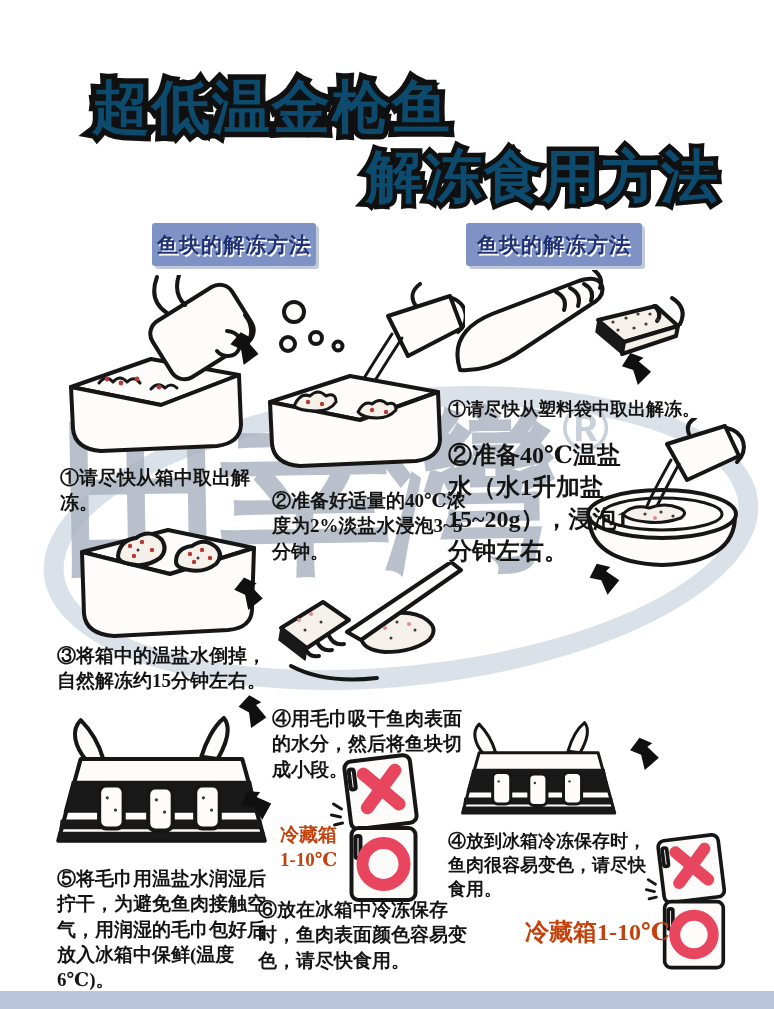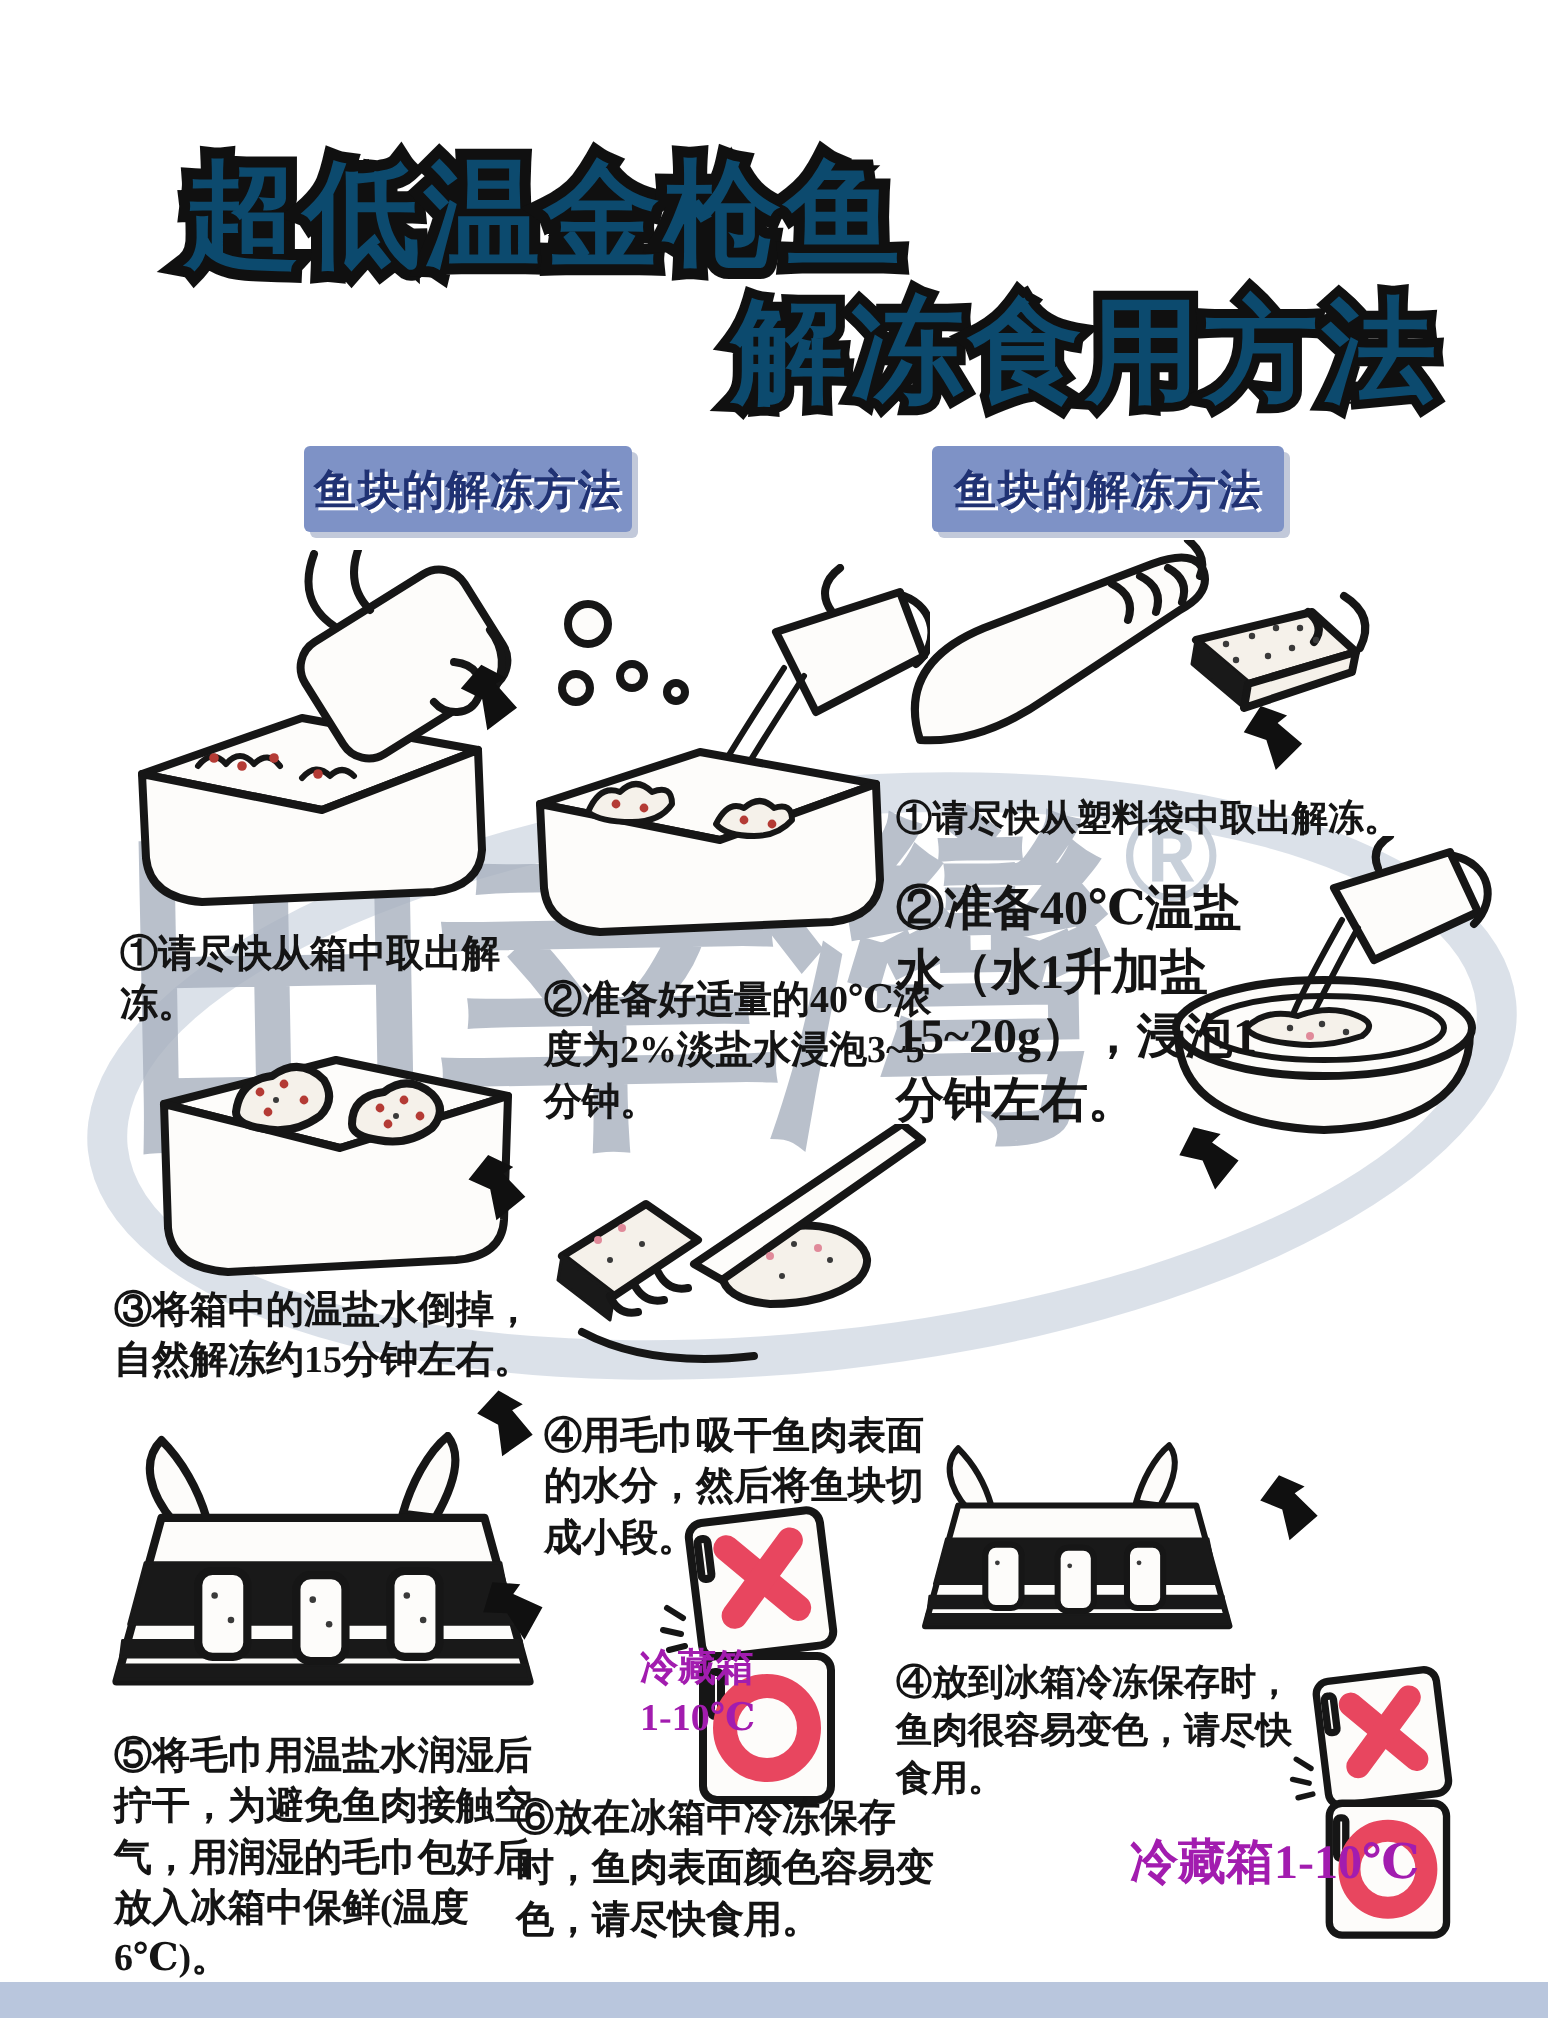--- a/index.html
+++ b/index.html
@@ -27,22 +27,22 @@
   .title2::before{-webkit-text-stroke:9px #101010;}
 
   
   .hdr{position:absolute;z-index:3;background:#7e92c6;color:#203273;font-weight:800;
        font-size:21px;text-align:center;padding:8px 0 7px;border-radius:3px;
        box-shadow:3px 3px 0 #c2c9da;text-shadow:1.5px 1.5px 0 #ffffff;letter-spacing:1px;}
 
   
   .step{position:absolute;z-index:2;font-weight:700;font-size:19px;line-height:1.33;color:#141414;
         font-family:"Liberation Serif","DejaVu Serif",serif;}
-  .lbl{position:absolute;z-index:2;font-weight:700;font-size:19px;line-height:1.35;color:#a21caf;
-        font-family:"Liberation Serif","DejaVu Serif",serif;margin-left:40px;}
+  .lbl{position:absolute;z-index:2;font-weight:700;font-size:19px;line-height:1.35;color:#c2410c;
+        font-family:"Liberation Serif","DejaVu Serif",serif;}
 
   
   .illo{position:absolute;z-index:1;}
   .ink path,.ink rect,.ink ellipse,.ink circle{stroke:#161616;stroke-width:4;fill:#fdfcfa;
         stroke-linejoin:round;stroke-linecap:round;}
   .ink .noline{fill:none;}
   .ink .thin{stroke-width:3;}
   .ink .dark{fill:#191919;stroke:#191919;stroke-width:1.5;}
   .ink .flesh{fill:#f5f1ea;}
   .reddots circle{fill:#b43b35;stroke:none;}

